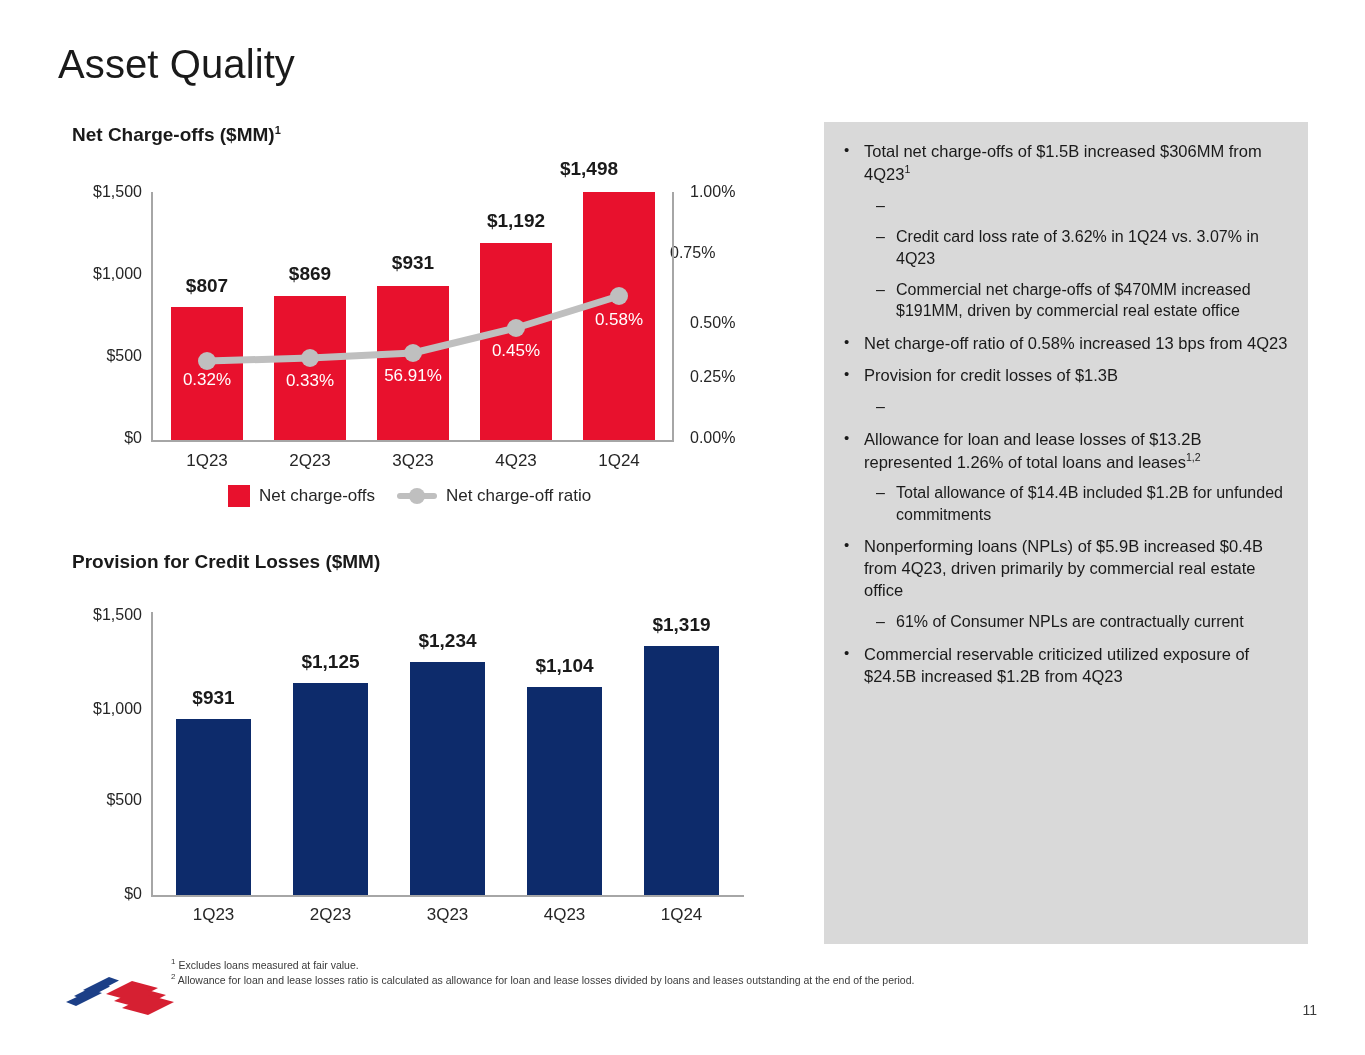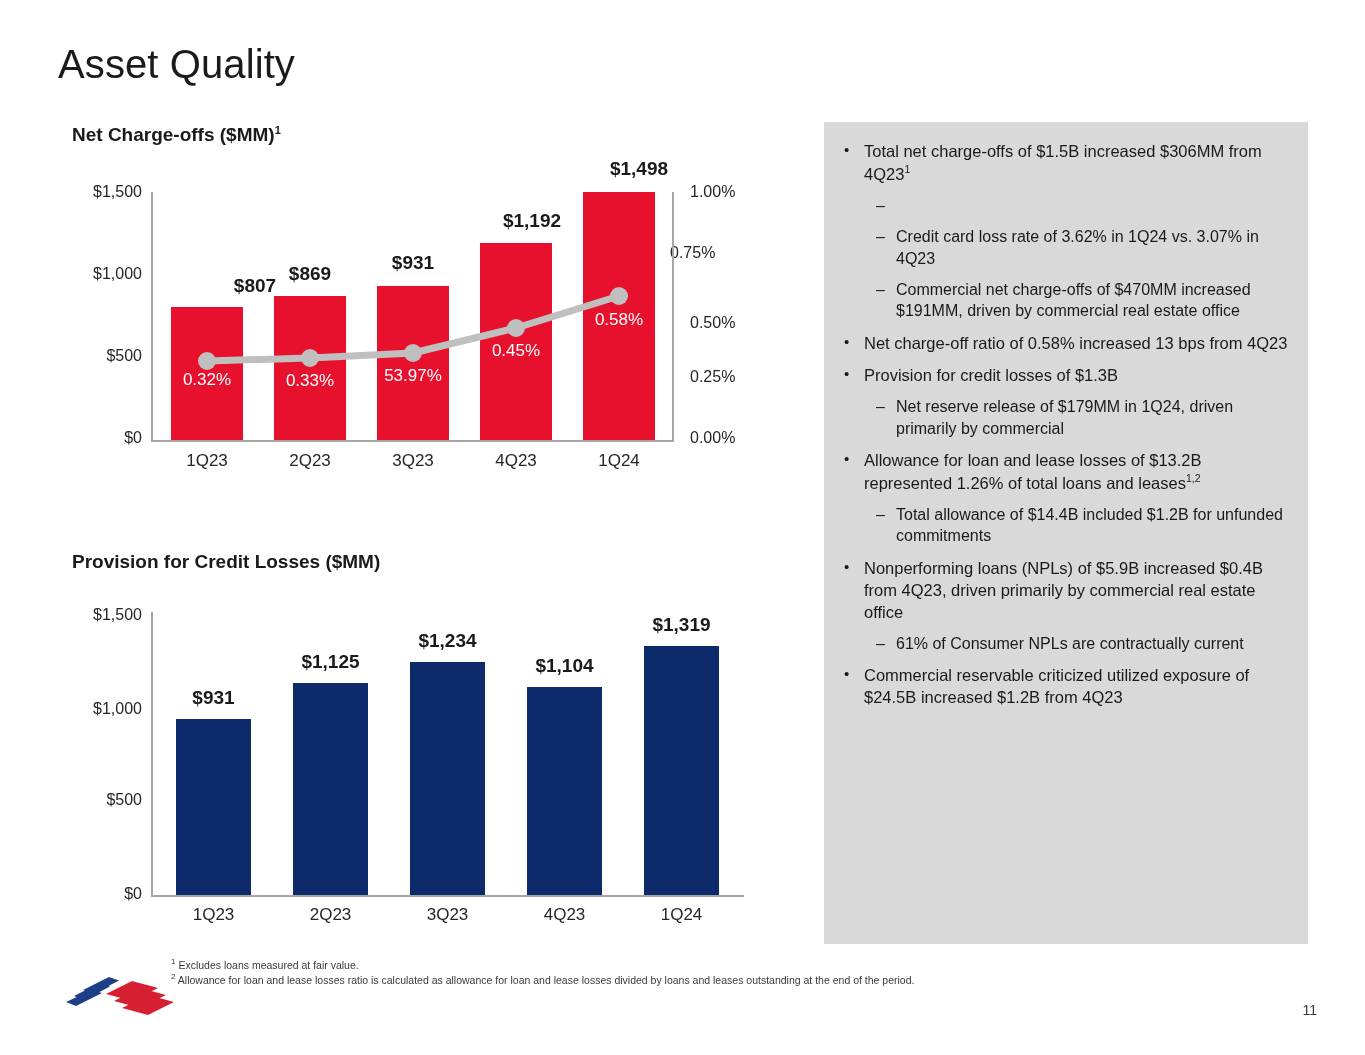--- a/index.html
+++ b/index.html
@@ -139,47 +139,57 @@
   <div class="axis-line" style="left:151px; top:192px; width:2px; height:249px;"></div>
   <div class="axis-line" style="left:151px; top:440px; width:523px; height:2px;"></div>
   <div class="axis-line" style="left:672px; top:192px; width:2px; height:249px;"></div>
 
   <div class="bar red" style="left:171px; top:307px; width:72px; height:133px;"></div>
   <div class="bar red" style="left:274px; top:296px; width:72px; height:144px;"></div>
   <div class="bar red" style="left:377px; top:286px; width:72px; height:154px;"></div>
   <div class="bar red" style="left:480px; top:243px; width:72px; height:197px;"></div>
   <div class="bar red" style="left:583px; top:192px; width:72px; height:248px;"></div>
 
-  <div class="bar-value" style="left:151px; top:275px; width:112px;margin-left:48px;">$807</div>
+  <div class="bar-value" style="left:151px; top:275px; width:112px;">$807</div>
   <div class="bar-value" style="left:254px; top:263px; width:112px;">$869</div>
   <div class="bar-value" style="left:357px; top:252px; width:112px;">$931</div>
-  <div class="bar-value" style="left:476px; top:210px; width:112px;">$1,192</div>
-  <div class="bar-value" style="left:583px; top:158px; width:112px;">$1,498</div>
+  <div class="bar-value" style="left:460px; top:210px; width:112px;">$1,192</div>
+  <div class="bar-value" style="left:533px; top:158px; width:112px;">$1,498</div>
 
   <svg class="line-svg" width="1365" height="1055">
     <polyline points="207,361 310,358 413,353 516,328 619,296" fill="none" stroke="#bfbfbf" stroke-width="7" stroke-linecap="round" stroke-linejoin="round"></polyline>
     <circle cx="207" cy="361" r="9" fill="#bfbfbf"></circle>
     <circle cx="310" cy="358" r="9" fill="#bfbfbf"></circle>
     <circle cx="413" cy="353" r="9" fill="#bfbfbf"></circle>
     <circle cx="516" cy="328" r="9" fill="#bfbfbf"></circle>
     <circle cx="619" cy="296" r="9" fill="#bfbfbf"></circle>
   </svg>
 
   <div class="ratio-value" style="left:151px; top:370px; width:112px;">0.32%</div>
   <div class="ratio-value" style="left:254px; top:371px; width:112px;">0.33%</div>
-  <div class="ratio-value" style="left:357px; top:366px; width:112px;">53.97%</div>
+  <div class="ratio-value" style="left:357px; top:366px; width:112px;">56.91%</div>
   <div class="ratio-value" style="left:460px; top:341px; width:112px;">0.45%</div>
   <div class="ratio-value" style="left:563px; top:310px; width:112px;">0.58%</div>
 
   <div class="cat-label" style="left:151px; top:451px; width:112px;">1Q23</div>
   <div class="cat-label" style="left:254px; top:451px; width:112px;">2Q23</div>
   <div class="cat-label" style="left:357px; top:451px; width:112px;">3Q23</div>
   <div class="cat-label" style="left:460px; top:451px; width:112px;">4Q23</div>
   <div class="cat-label" style="left:563px; top:451px; width:112px;">1Q24</div>
 
+  <div class="legend" style="left:228px; top:485px;">
+    <div class="legend-item">
+      <span class="legend-swatch"></span>
+      <span class="legend-text">Net charge-offs</span>
+    </div>
+    <div class="legend-item">
+      <span class="legend-line"></span>
+      <span class="legend-text">Net charge-off ratio</span>
+    </div>
+  </div>
 
   <div class="chart-title" style="left:72px; top:551px;">
     <span>Provision for Credit Losses ($MM)</span>
   </div>
 
   <div id="chart2"></div>
 
   <div class="axis-label" style="left:58px; top:606px; width:84px;">$1,500</div>
   <div class="axis-label" style="left:58px; top:700px; width:84px;">$1,000</div>
   <div class="axis-label" style="left:58px; top:791px; width:84px;">$500</div>
@@ -232,21 +242,20 @@
       <span class="bullet-body">Net charge-off ratio of 0.58% increased 13 bps from 4Q23</span>
     </div>
 
     <div class="bullet-l1">
       <span class="mark">•</span>
       <span class="bullet-body">Provision for credit losses of $1.3B</span>
     </div>
 
     <div class="bullet-l2">
       <span class="mark">–</span>
-      <span class="bullet-body">Net reserve release of $179MM in 1Q24, driven primarily by commercial</span>
     </div>
 
     <div class="bullet-l1">
       <span class="mark">•</span>
       <span class="bullet-body"><span>Allowance for loan and lease losses of $13.2B represented 1.26% of total loans and leases</span><span class="sup-sm">1,2</span></span>
     </div>
 
     <div class="bullet-l2">
       <span class="mark">–</span>
       <span class="bullet-body">Total allowance of $14.4B included $1.2B for unfunded commitments</span>

